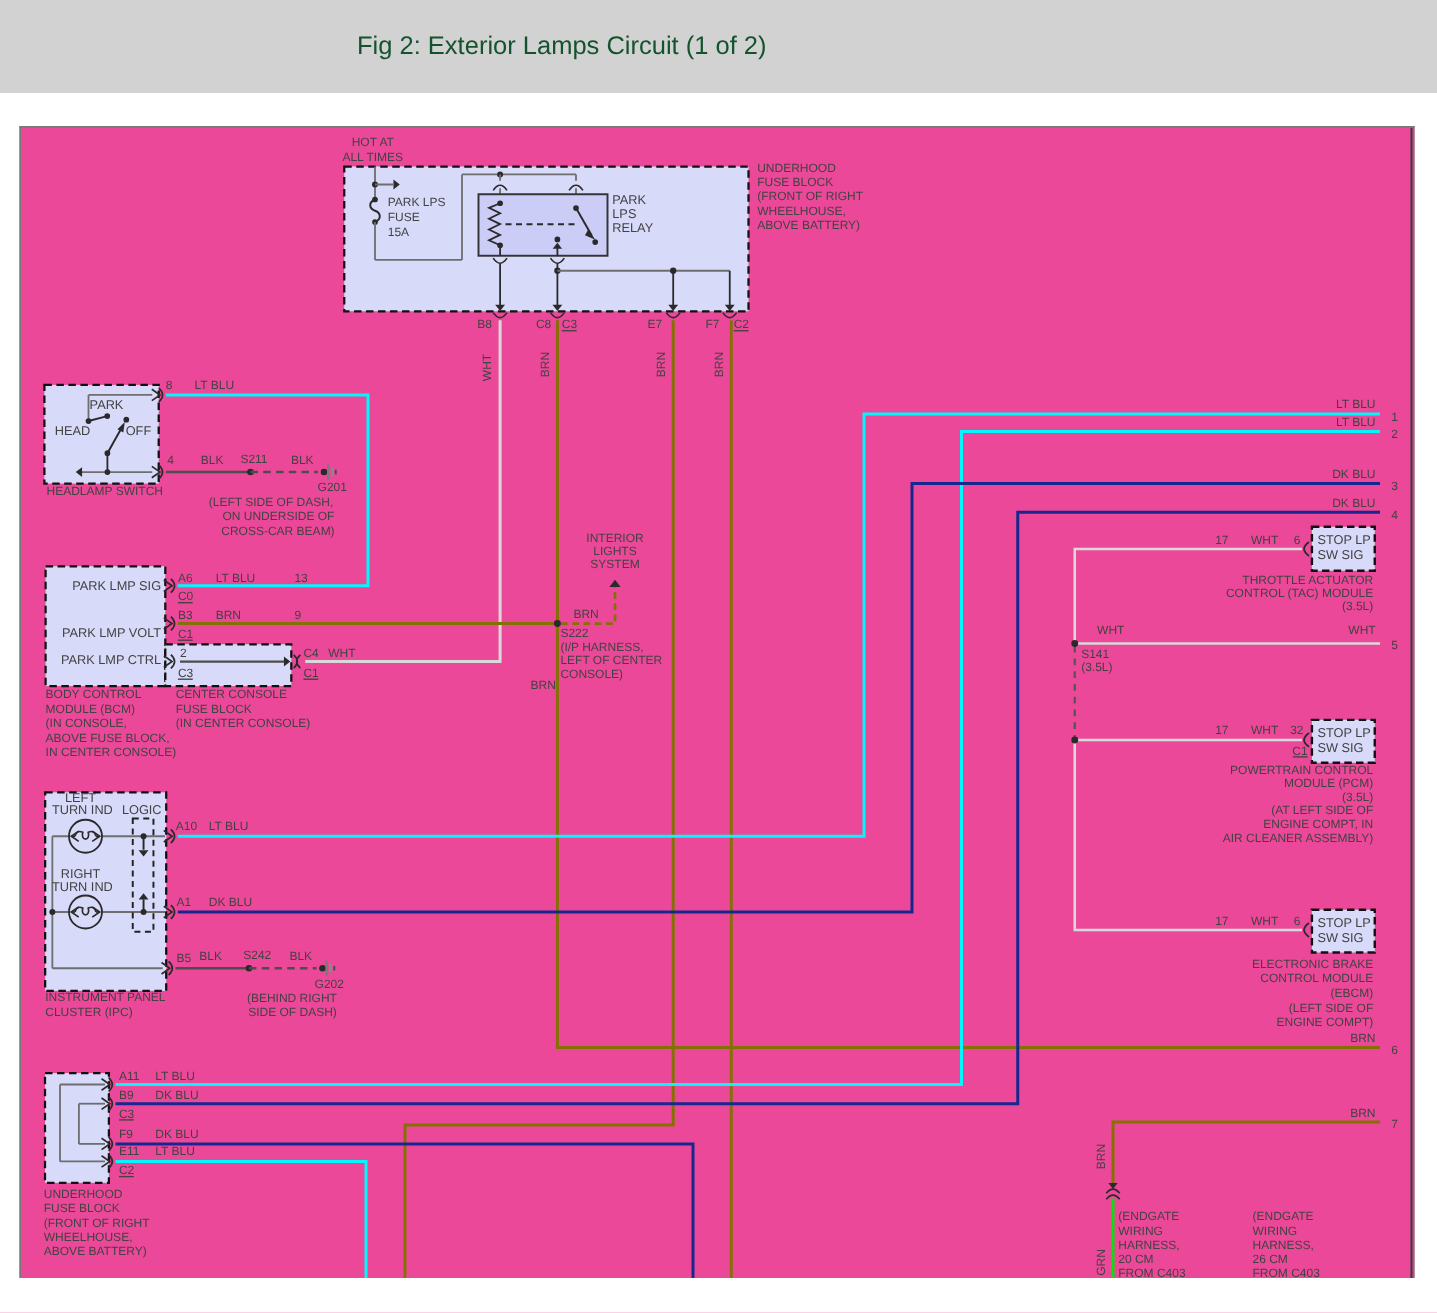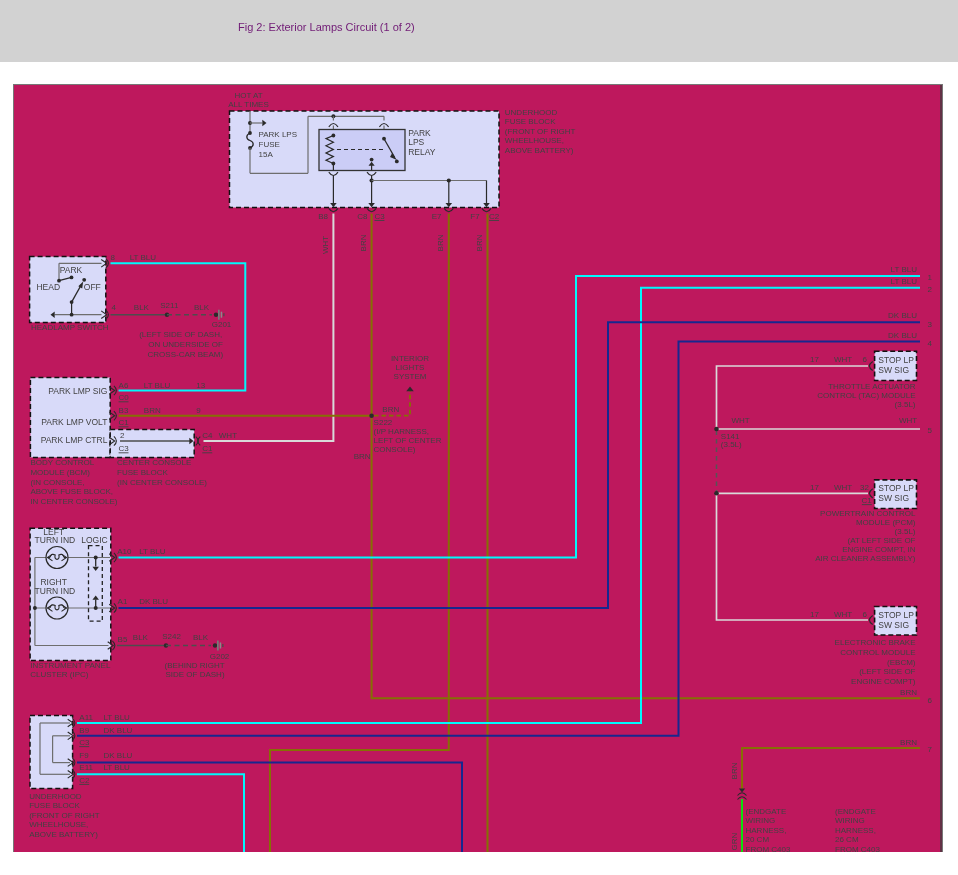--- a/index.html
+++ b/index.html
@@ -1,19 +1,19 @@
 <!DOCTYPE html>
 <html><head><meta charset="utf-8">
 <style>
 html,body{margin:0;padding:0;background:#ffffff;width:958px;height:875px;overflow:hidden;
 font-family:"Liberation Sans",sans-serif;}
 #hdr{position:absolute;left:0;top:0;width:958px;height:62px;background:#d2d2d2;}
-#title{position:absolute;left:238px;top:21px;font-size:11px;color:#701a75;}
+#title{position:absolute;left:238px;top:21px;font-size:17px;color:#14532d;}
 #box{position:absolute;left:13px;top:84px;width:928px;height:767px;border:1px solid #777;border-bottom:none;
-background:#be185d;overflow:hidden;}
+background:#ec4899;overflow:hidden;}
 </style></head>
 <body>
 <div id="hdr">
     <div id="title">Fig 2: Exterior Lamps Circuit (1 of 2)</div>
   </div>
 <div id="box">
     <svg width="928" height="767" viewBox="0 0 928 767" font-family="Liberation Sans, sans-serif" style="position:absolute;left:0;top:0">
       <g transform="translate(-14,-85)">
         <rect x="229.5" y="111" width="269.5" height="96.5" fill="#d8daf9" stroke="#111111" stroke-width="1.5" stroke-dasharray="5,3"></rect>
 <text x="248.5" y="97.5" font-size="8.0" fill="#424242" text-anchor="middle">HOT AT</text>

